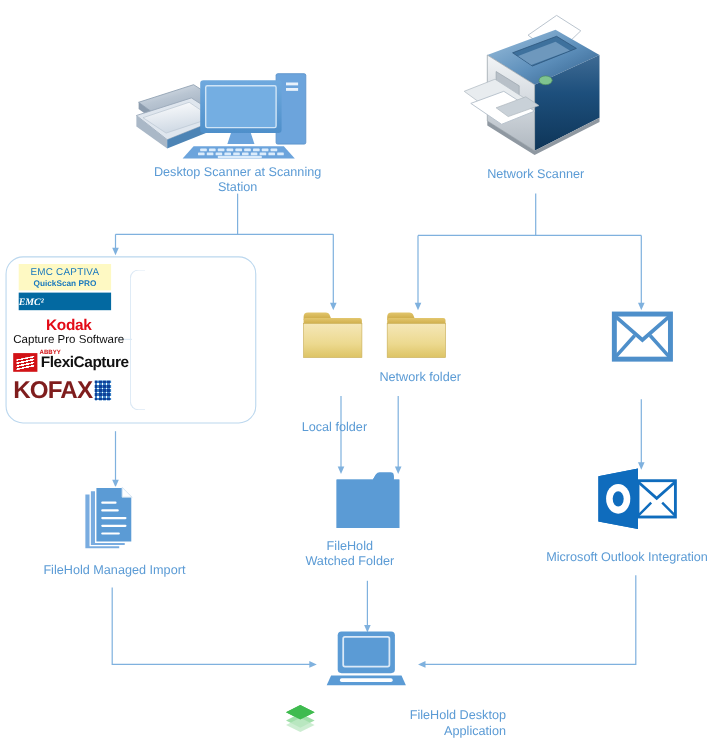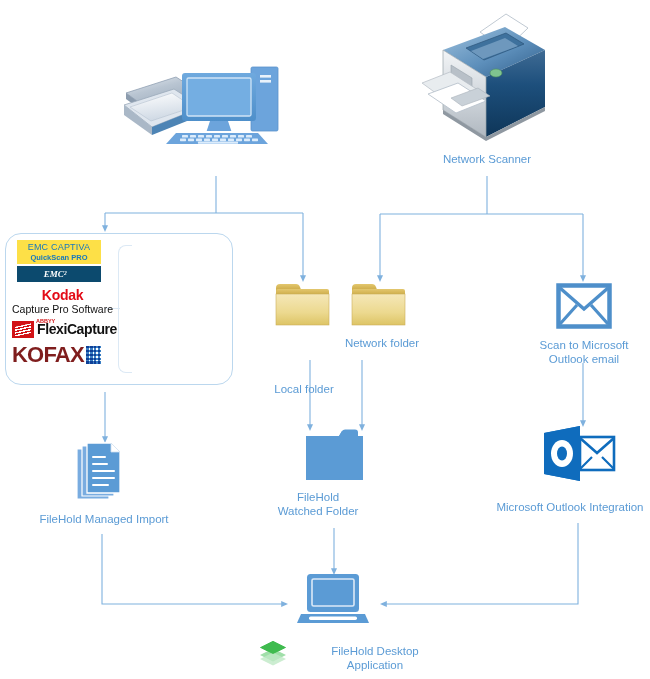--- a/index.html
+++ b/index.html
@@ -82,41 +82,41 @@
     line-height: 14.6px;
     font-family: "Liberation Sans", sans-serif;
   }
   .features div { white-space: nowrap; }
 
   
   .logo-emc {
     position: absolute;
     left: 17px; top: 240px;
     width: 84px; height: 24px;
-    background: #fde047;
+    background: #fef9c3;
     text-align: center;
   }
   .logo-emc .l1 {
     color: #1878BE; font-size: 9px; letter-spacing: .2px;
     font-family: "Liberation Sans", sans-serif; line-height: 11px; padding-top: 2px;
   }
   .logo-emc .l2 {
     color: #1878BE; font-size: 7.5px; font-weight: bold;
     font-family: "Liberation Sans", sans-serif; line-height: 9px;
   }
   .logo-emc-bar {
     position: absolute;
     left: 17px; top: 266px;
     width: 84px; height: 16px;
-    background: #0c4a6e;
+    background: #0369a1;
     color: #ffffff;
     font-size: 9px;
     font-weight: bold;
     font-style: italic;
-    text-align: center;
+    text-align: left;
     line-height: 16px;
     padding-right: 8px;
     box-sizing: border-box;
     font-family: "Liberation Serif", serif;
   }
   .logo-kodak {
     position: absolute;
     left: 10px; top: 288px;
     width: 105px;
     text-align: center;
@@ -297,20 +297,22 @@
         <rect x="92" y="93.6" width="6" height="2.6" rx="0.6"></rect>
         <rect x="100" y="93.6" width="6" height="2.6" rx="0.6"></rect>
         <rect x="108" y="93.6" width="6" height="2.6" rx="0.6"></rect>
         <rect x="116" y="93.6" width="6" height="2.6" rx="0.6"></rect>
         <rect x="124" y="93.6" width="6" height="2.6" rx="0.6"></rect>
         <rect x="132" y="93.6" width="6" height="2.6" rx="0.6"></rect>
         <rect x="78" y="96.6" width="40" height="2.2" rx="0.6"></rect>
       </g>
     </svg>
   </div>
+  <div class="label" style="left:126px; top:150px; width:180px;">Desktop Scanner at Scanning
+Station</div>
 
   <div class="icon-wrap" style="left:410px; top:10px;">
     <svg width="160" height="145" viewBox="0 0 160 145">
       <defs>
         <linearGradient id="prFrontG" x1="0" y1="0" x2="0" y2="1">
           <stop offset="0%" stop-color="#f3f5f7"></stop>
           <stop offset="55%" stop-color="#cfd5db"></stop>
           <stop offset="100%" stop-color="#b0b8c0"></stop>
         </linearGradient>
         <linearGradient id="prSideG" x1="0" y1="0" x2="0" y2="1">
@@ -406,22 +408,20 @@
   </div>
   <div class="label" style="left:336px; top:336px; width:92px;">Network folder</div>
 
   <div class="icon-wrap" style="left:556px; top:283px;">
     <svg width="56" height="46" viewBox="0 0 56 46">
       <rect x="2.5" y="2.5" width="51" height="41" fill="#ffffff" stroke="#4e8fca" stroke-width="4.5"></rect>
       <path d="M4,5 L28,26 L52,5" fill="none" stroke="#4e8fca" stroke-width="3.4"></path>
       <path d="M4,41 L21,22 M52,41 L35,22" fill="none" stroke="#4e8fca" stroke-width="3.2"></path>
     </svg>
   </div>
-  <div class="label" style="left:523px; top:338px; width:122px;">Scan to Microsoft
-Outlook email</div>
 
   <div class="icon-wrap" style="left:74px; top:440px;">
     <svg width="60" height="64" viewBox="0 0 60 64">
 
       <path d="M3,9 L27,9 L35,17 L35,59 L3,59 z" fill="#79ace0" stroke="#ffffff" stroke-width="1.2"></path>
       <path d="M8,6 L32,6 L40,14 L40,56 L8,56 z" fill="#79ace0" stroke="#ffffff" stroke-width="1.2"></path>
 
       <path d="M13,3 L37,3 L46,12 L46,53 L13,53 z" fill="#5b9bd5" stroke="#ffffff" stroke-width="1.3"></path>
       <path d="M37,3 L46,12 L37,12 z" fill="#ffffff" stroke="#cfe0f0" stroke-width="0.8"></path>
       <g stroke="#ffffff" stroke-width="2" stroke-linecap="round">
@@ -477,16 +477,16 @@
 
   <div class="fh-logo">
     <svg width="30" height="24" viewBox="0 0 30 24">
       <polygon points="15,1 28,7.5 15,14 2,7.5" fill="#3FBB4F"></polygon>
       <polygon points="15,8.5 28,15 15,21.5 2,15" fill="#8FD99A" opacity="0.85"></polygon>
       <polygon points="15,12.5 28,19 15,25.5 2,19" fill="#BFE9C6" opacity="0.8"></polygon>
       <polygon points="15,1 28,7.5 15,14 2,7.5" fill="#3FBB4F"></polygon>
     </svg>
   </div>
 
-  <div class="label" style="left:290px; top:644px; width:170px; text-align:center;">FileHold Desktop
+  <div class="label" style="left:290px; top:644px; width:170px; text-align:right;">FileHold Desktop
 Application</div>
 
 </div>
 
 </body></html>

